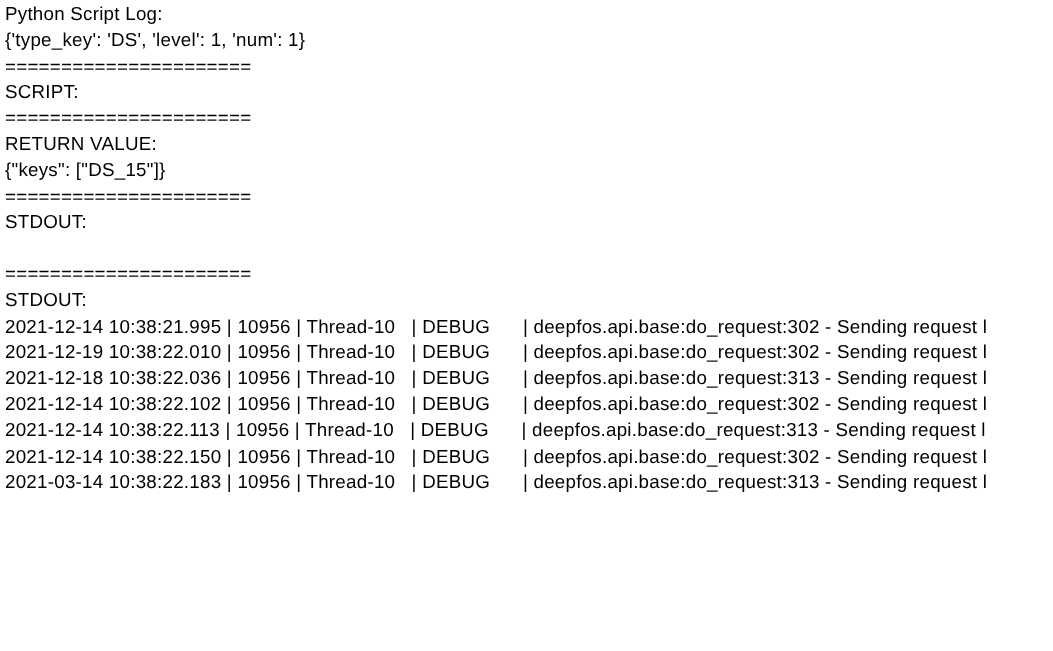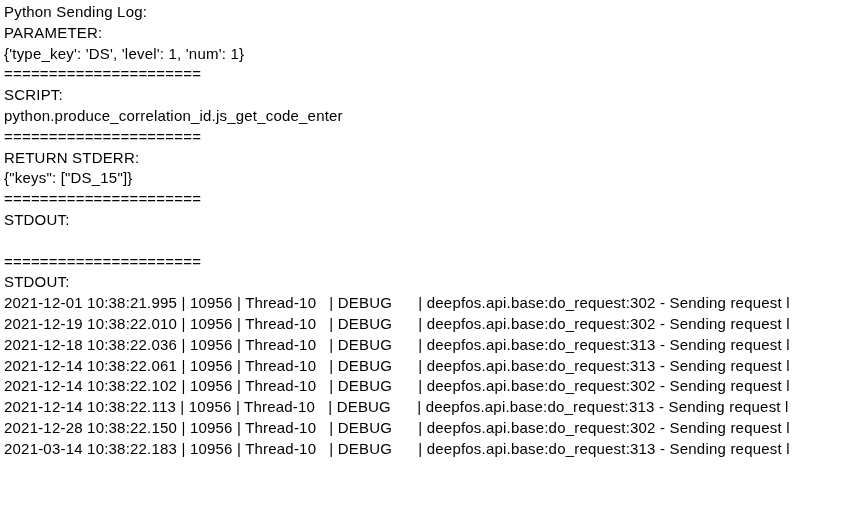--- a/index.html
+++ b/index.html
@@ -19,41 +19,38 @@
   .line {
     white-space: pre;
     min-height: 20.8px;
     overflow: hidden;
   }
 </style>
 </head>
 <body>
 
 <div class="log-viewer">
-  <div class="line">Python Sending Log:</div>
+  <div class="line">Python Script Log:</div>
 
-  <div class="line">PARAMETER:</div>
   <div class="line">{'type_key': 'DS', 'level': 1, 'num': 1}</div>
   <div class="line">======================</div>
 
   <div class="line">SCRIPT:</div>
-  <div class="line">python.produce_correlation_id.js_get_code_enter</div>
   <div class="line">======================</div>
 
-  <div class="line">RETURN STDERR:</div>
+  <div class="line">RETURN VALUE:</div>
   <div class="line">{"keys": ["DS_15"]}</div>
   <div class="line">======================</div>
 
   <div class="line">STDOUT:</div>
   <div class="line"></div>
   <div class="line">======================</div>
 
   <div class="line">STDOUT:</div>
 
-  <div class="line">2021-12-01 10:38:21.995 | 10956 | Thread-10   | DEBUG      | deepfos.api.base:do_request:302 - Sending request l</div>
+  <div class="line">2021-12-14 10:38:21.995 | 10956 | Thread-10   | DEBUG      | deepfos.api.base:do_request:302 - Sending request l</div>
   <div class="line">2021-12-19 10:38:22.010 | 10956 | Thread-10   | DEBUG      | deepfos.api.base:do_request:302 - Sending request l</div>
   <div class="line">2021-12-18 10:38:22.036 | 10956 | Thread-10   | DEBUG      | deepfos.api.base:do_request:313 - Sending request l</div>
-  <div class="line">2021-12-14 10:38:22.061 | 10956 | Thread-10   | DEBUG      | deepfos.api.base:do_request:313 - Sending request l</div>
   <div class="line">2021-12-14 10:38:22.102 | 10956 | Thread-10   | DEBUG      | deepfos.api.base:do_request:302 - Sending request l</div>
   <div class="line">2021-12-14 10:38:22.113 | 10956 | Thread-10   | DEBUG      | deepfos.api.base:do_request:313 - Sending request l</div>
-  <div class="line">2021-12-28 10:38:22.150 | 10956 | Thread-10   | DEBUG      | deepfos.api.base:do_request:302 - Sending request l</div>
+  <div class="line">2021-12-14 10:38:22.150 | 10956 | Thread-10   | DEBUG      | deepfos.api.base:do_request:302 - Sending request l</div>
   <div class="line">2021-03-14 10:38:22.183 | 10956 | Thread-10   | DEBUG      | deepfos.api.base:do_request:313 - Sending request l</div>
 </div>
 
 </body></html>

